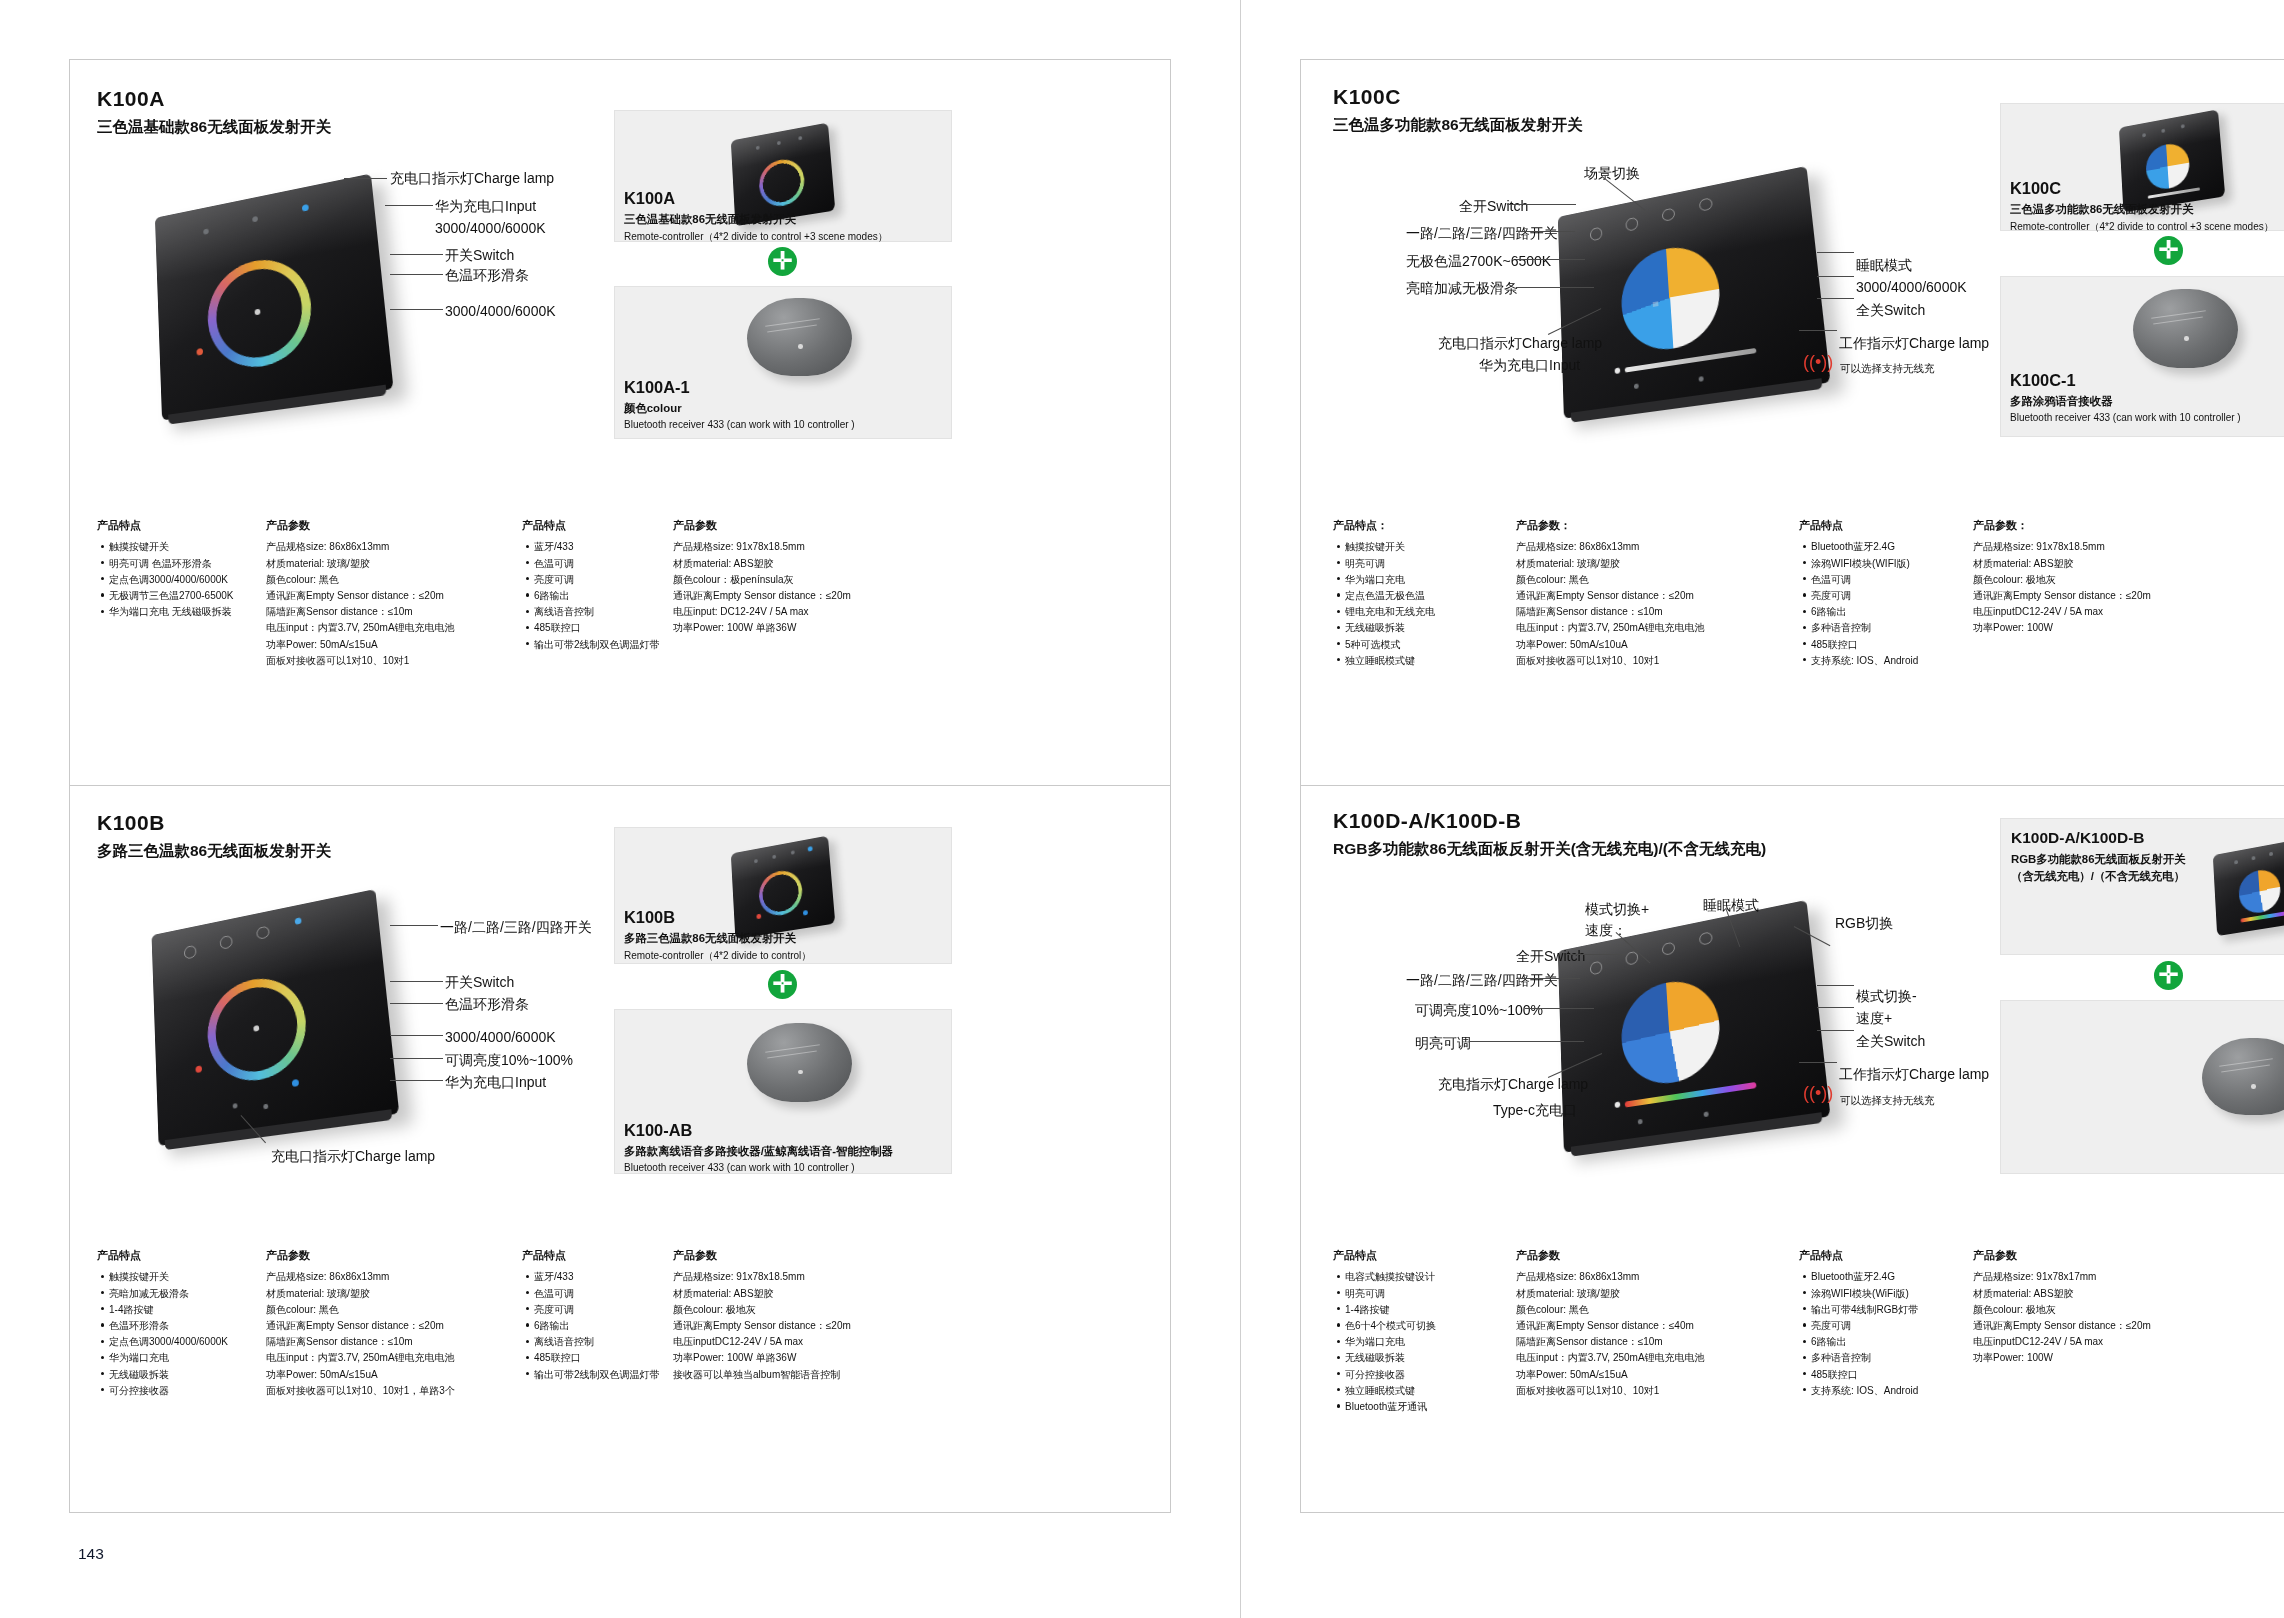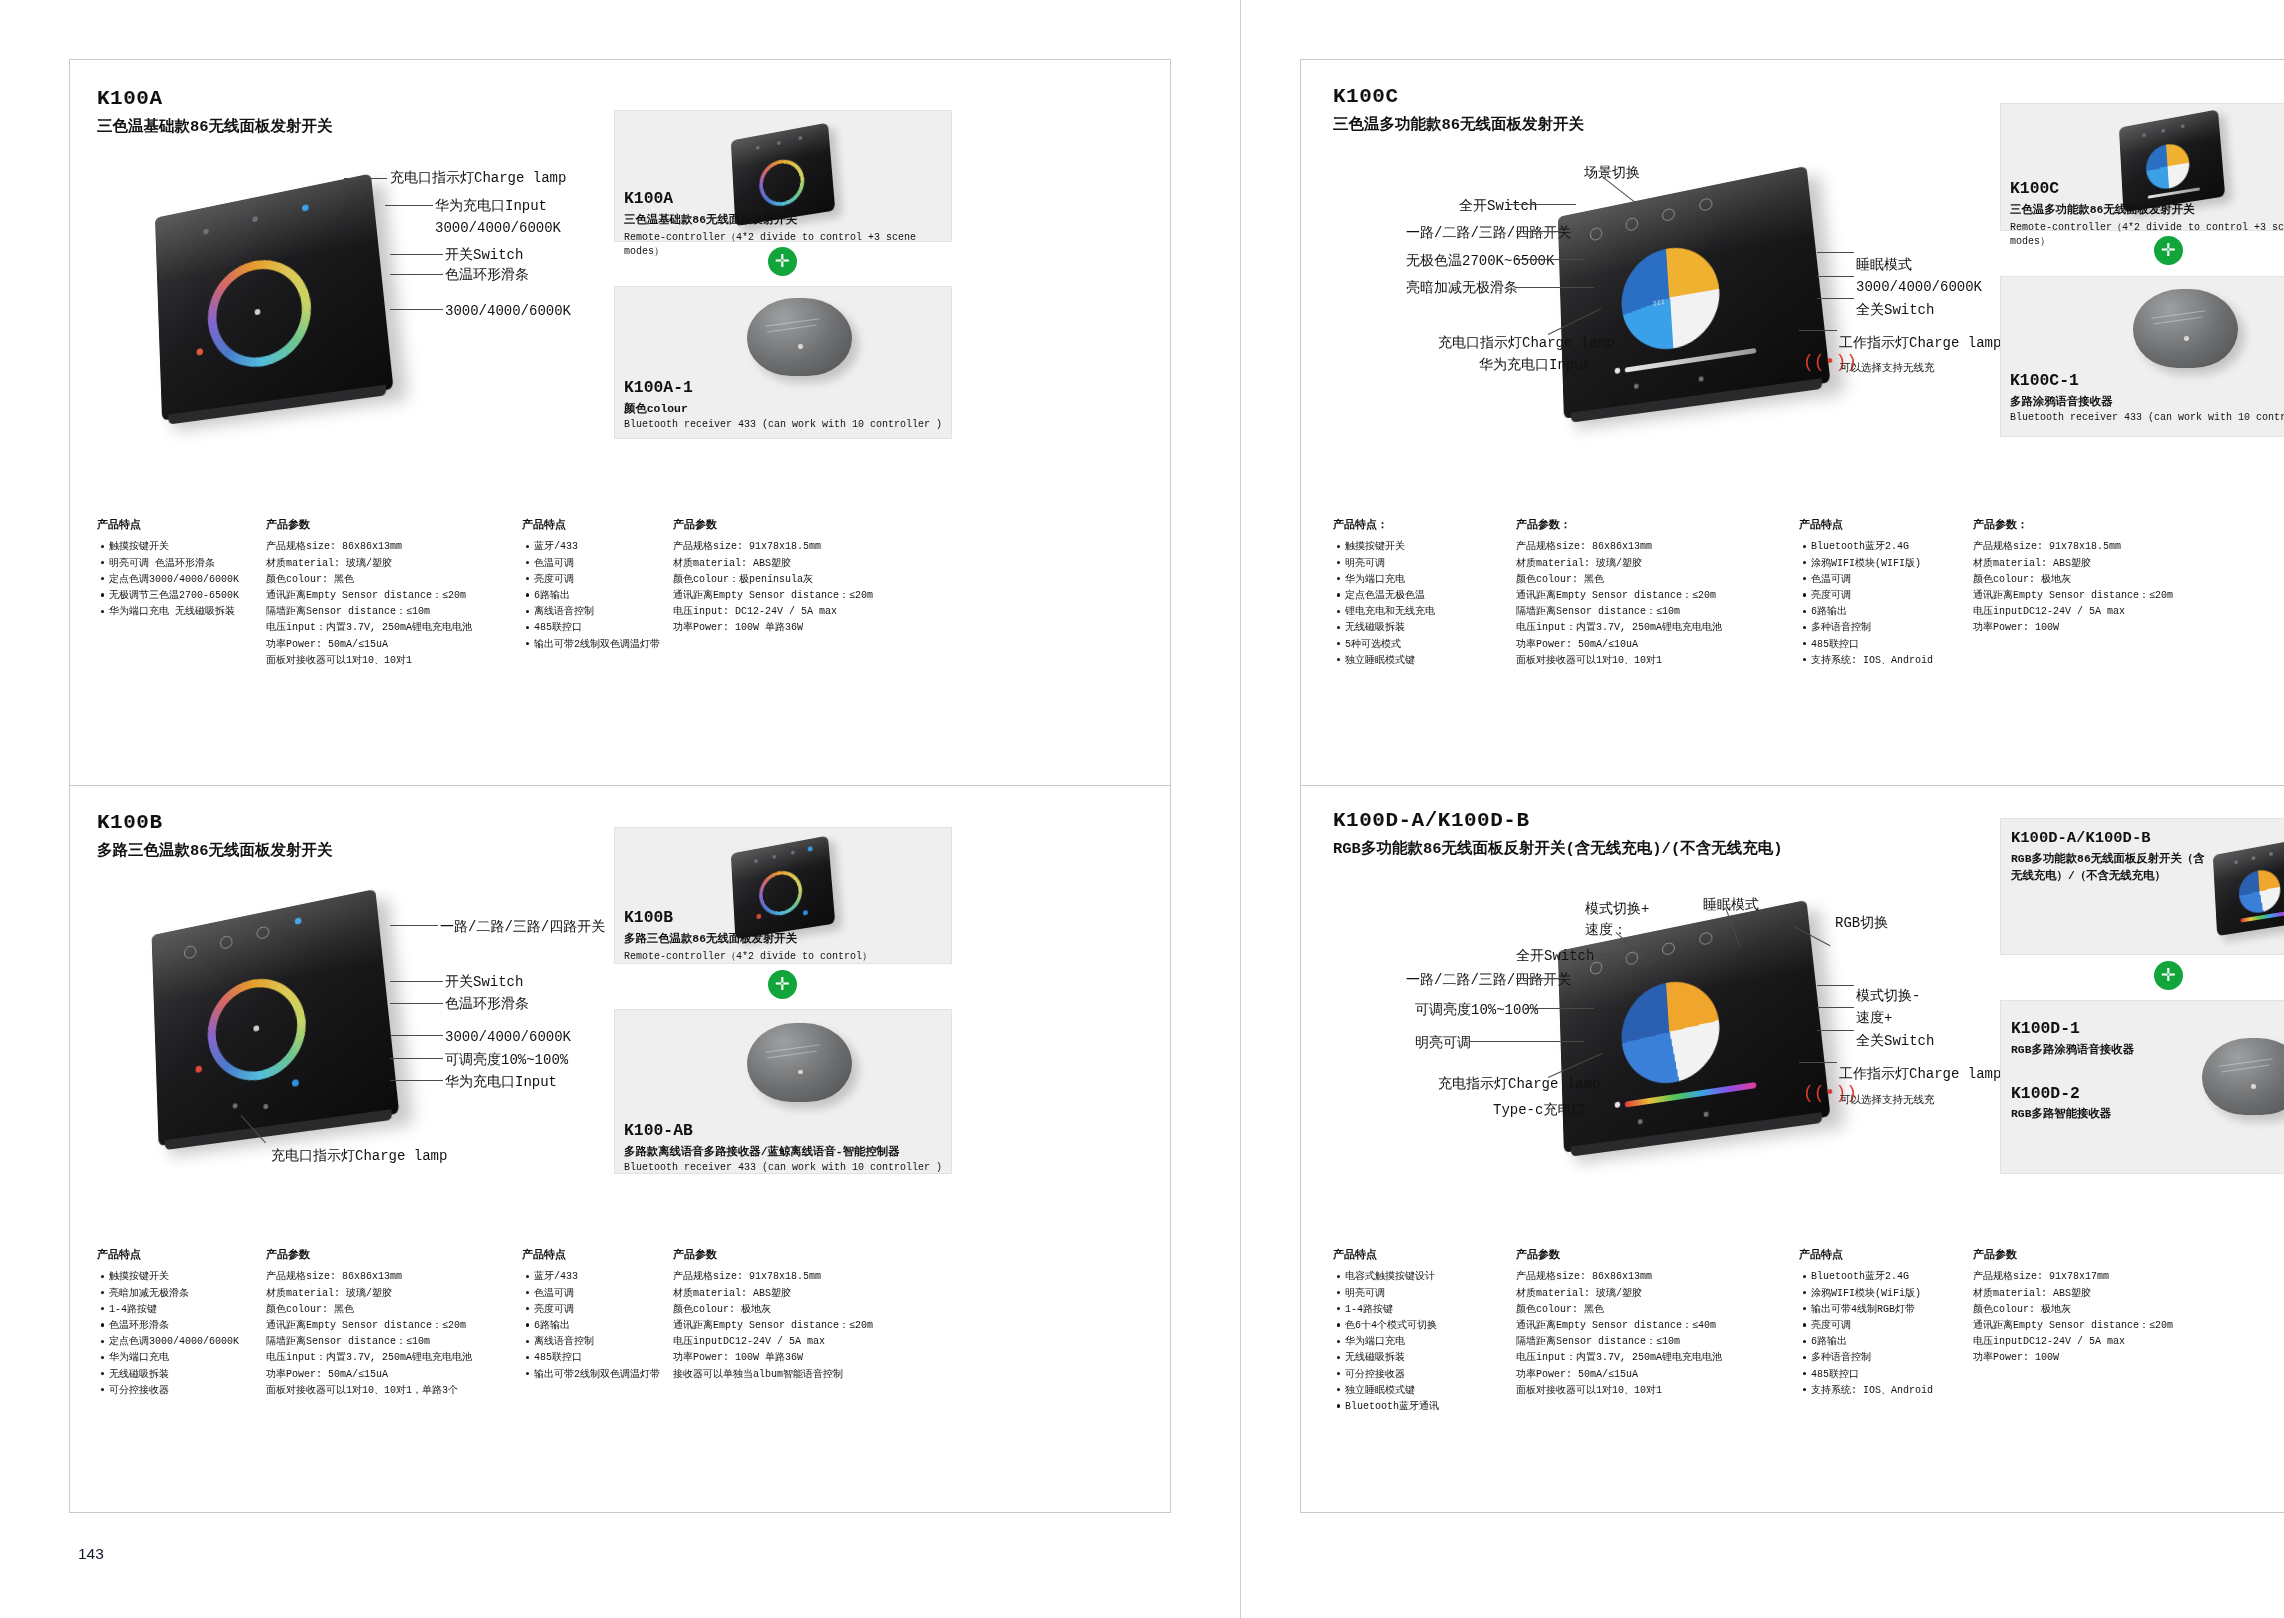--- a/index.html
+++ b/index.html
@@ -13,21 +13,21 @@
     overflow: hidden;
   }
   .spread { display:flex; width:100%; height:100%; }
   .page { position:relative; width:50%; height:100%; }
   .page.left { border-right: 0.9px solid #cfcfcf; }
   .sheet {
     position:absolute; left:69px; top:59px; right:69px; bottom:105px;
     border:1.4px solid #c9c9c9; background:#fff;
   }
   .page.right .sheet { left:59px; right:78px; }
-  .half { position:relative; height:50%;font-family:Liberation Mono, monospace; }
+  .half { position:relative; height:50%; }
   .half.top { border-bottom: 1.4px solid #c9c9c9; }
 
   
   .model-title { position:absolute; font-weight:bold; }
   .model-name { font-size:21px; letter-spacing:0.5px; }
   .model-sub { font-size:15.5px; margin-top:5.5px; font-weight:bold; }
 
   
   .device-area { position:absolute; }
   .panel {
@@ -618,26 +618,20 @@
                 <div class="pie" style="left:25.6px; top:25px; width:44px; height:44px;
                      background: conic-gradient(#f0a52c 0 24%, #f2f2f2 24% 48%, #3a7fd8 48% 74%, #2b5fb0 74% 100%);"></div>
                 <div class="rgbbar" style="left:25.6px; top:72px; width:53px; height:4.1px;"></div>
               </div>
             </div>
           </div>
 
           <div class="plus" style="left:154px; top:143px;">✛</div>
 
           <div class="card" style="position:absolute; left:0; top:182px; width:338px; height:174px;">
-            <div class="card-txt" style="left:10px; top:18px; width:192px;">
-              <div class="card-name">K100D-1</div>
-              <div class="card-sub">RGB多路涂鸦语音接收器</div>
-              <div class="card-name" style="margin-top:27px;">K100D-2</div>
-              <div class="card-sub">RGB多路智能接收器</div>
-            </div>
             <div class="receiver" style="left:201px; top:37px; width:103px; height:77px;">
               <div class="ln" style="left:17.4px; top:24px; width:54px; transform:rotate(-8deg);"></div>
               <div class="ln" style="left:19px; top:30px; width:49px; transform:rotate(-8deg);"></div>
               <div class="pin" style="left:49px; top:46px;"></div>
             </div>
           </div>
         </div>
 
         <div class="specs" style="left:32px; top:461px; width:1014px;">
           <div class="spec-col" style="width:183px;">

